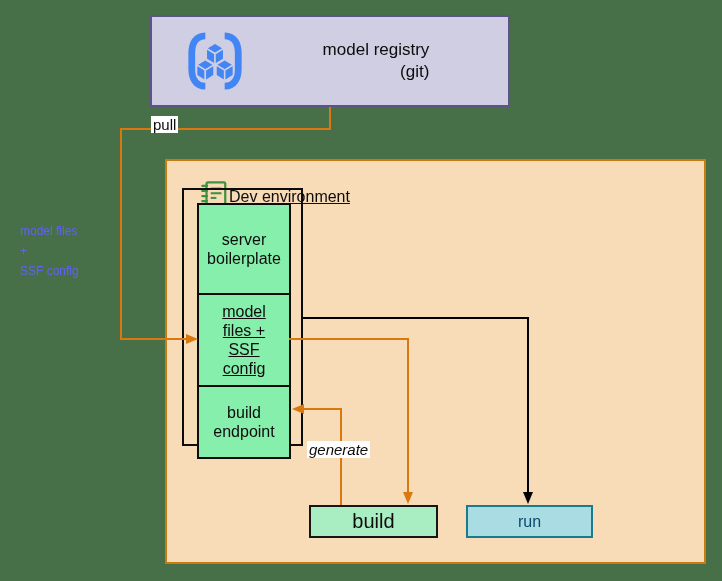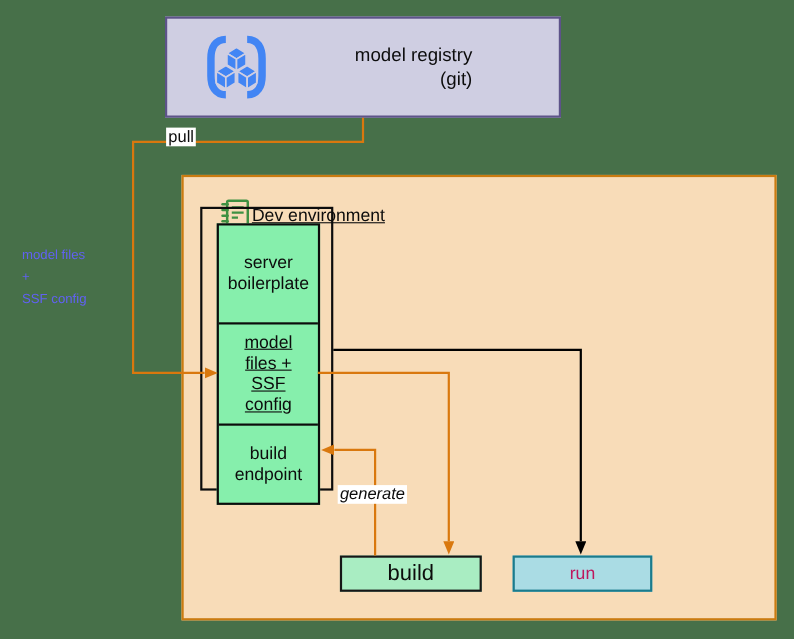--- a/index.html
+++ b/index.html
@@ -49,21 +49,21 @@
   .sec-3{flex:1;}
   
   .build{
     left:309px;top:505px;width:129px;height:33px;
     background:#a9edc2;border:2px solid #161616;
     display:flex;align-items:center;justify-content:center;font-size:20px;color:#0c0c0c;
   }
   .run{
     left:466px;top:505px;width:127px;height:33px;
     background:#aadce4;border:2px solid #1a7b8c;
-    display:flex;align-items:center;justify-content:center;font-size:16px;color:#be185d;
+    display:flex;align-items:center;justify-content:center;font-size:16px;color:#0c4a6e;
   }
   
   .edge-label{
     position:absolute;background:#ffffff;color:#0c0c0c;
     font-size:15px;line-height:17px;padding:0 2px;
   }
   .pull-label{left:151px;top:116px;}
   .generate-label{left:307px;top:441px;font-style:italic;}
   .payload-label{
     position:absolute;left:20px;top:221px;

